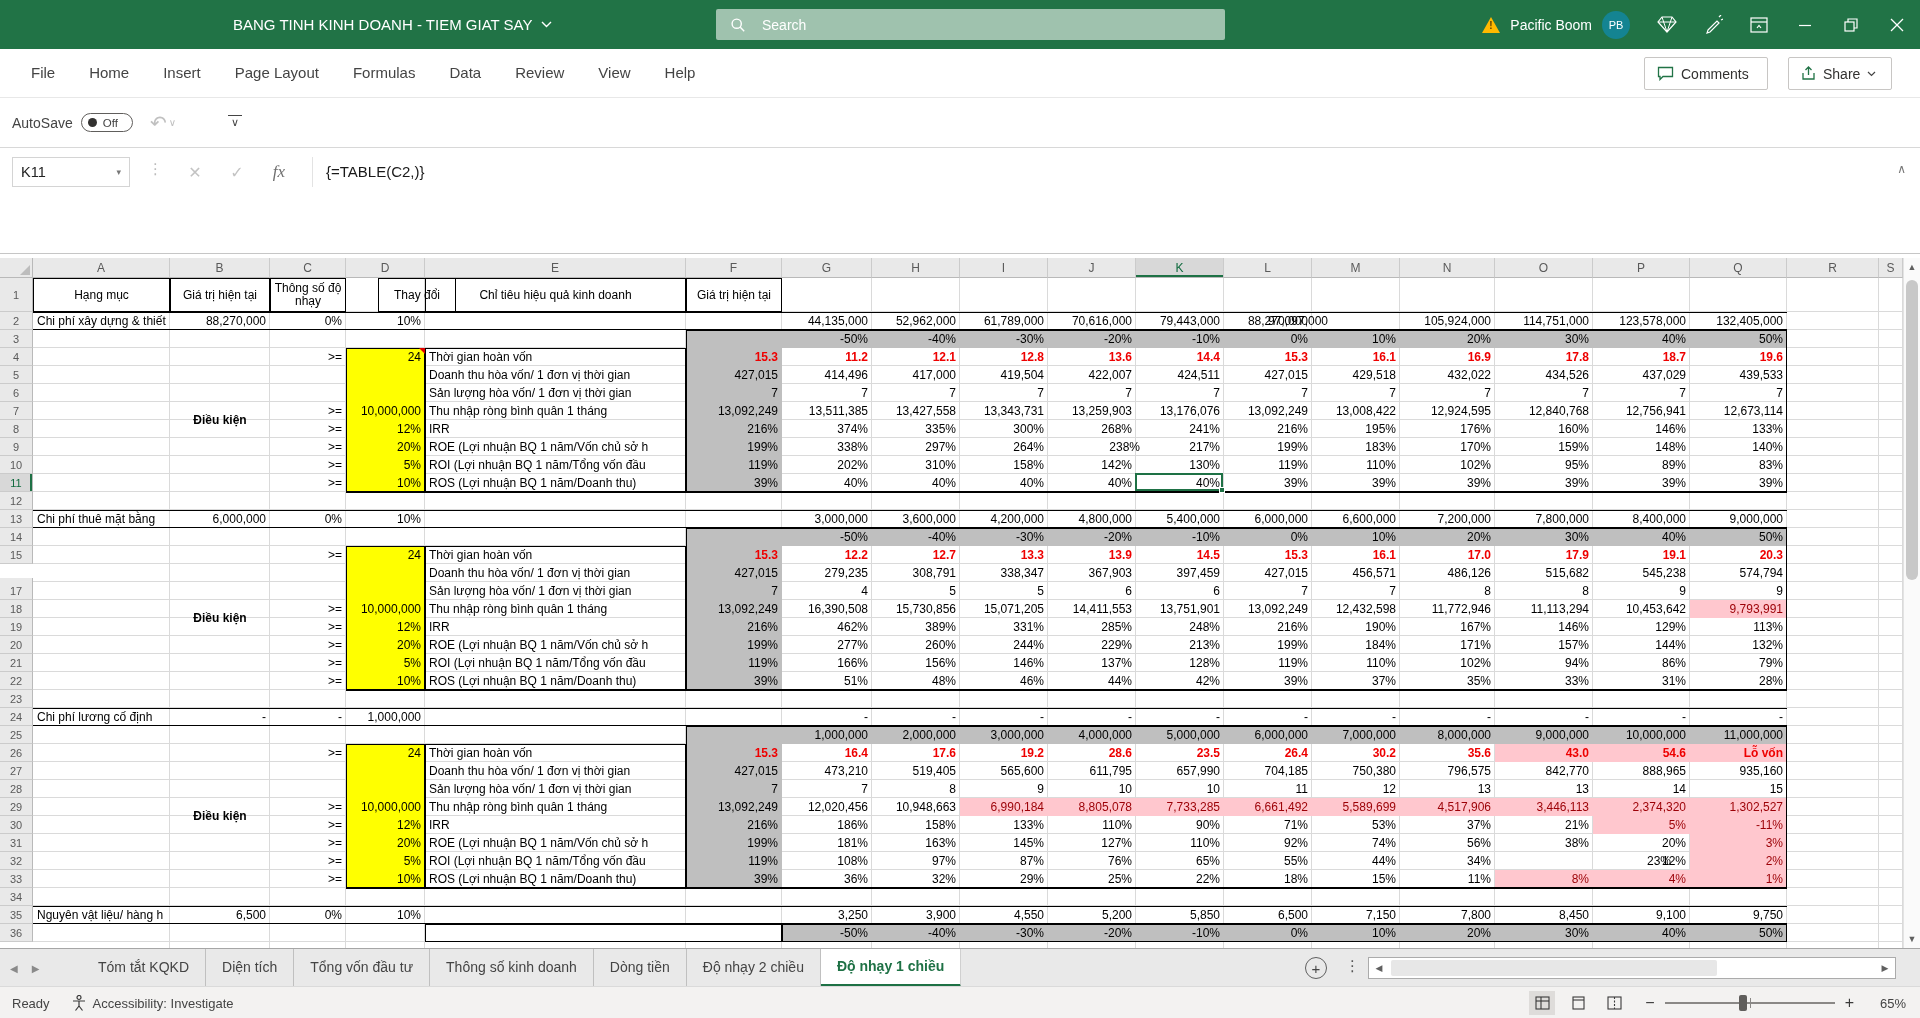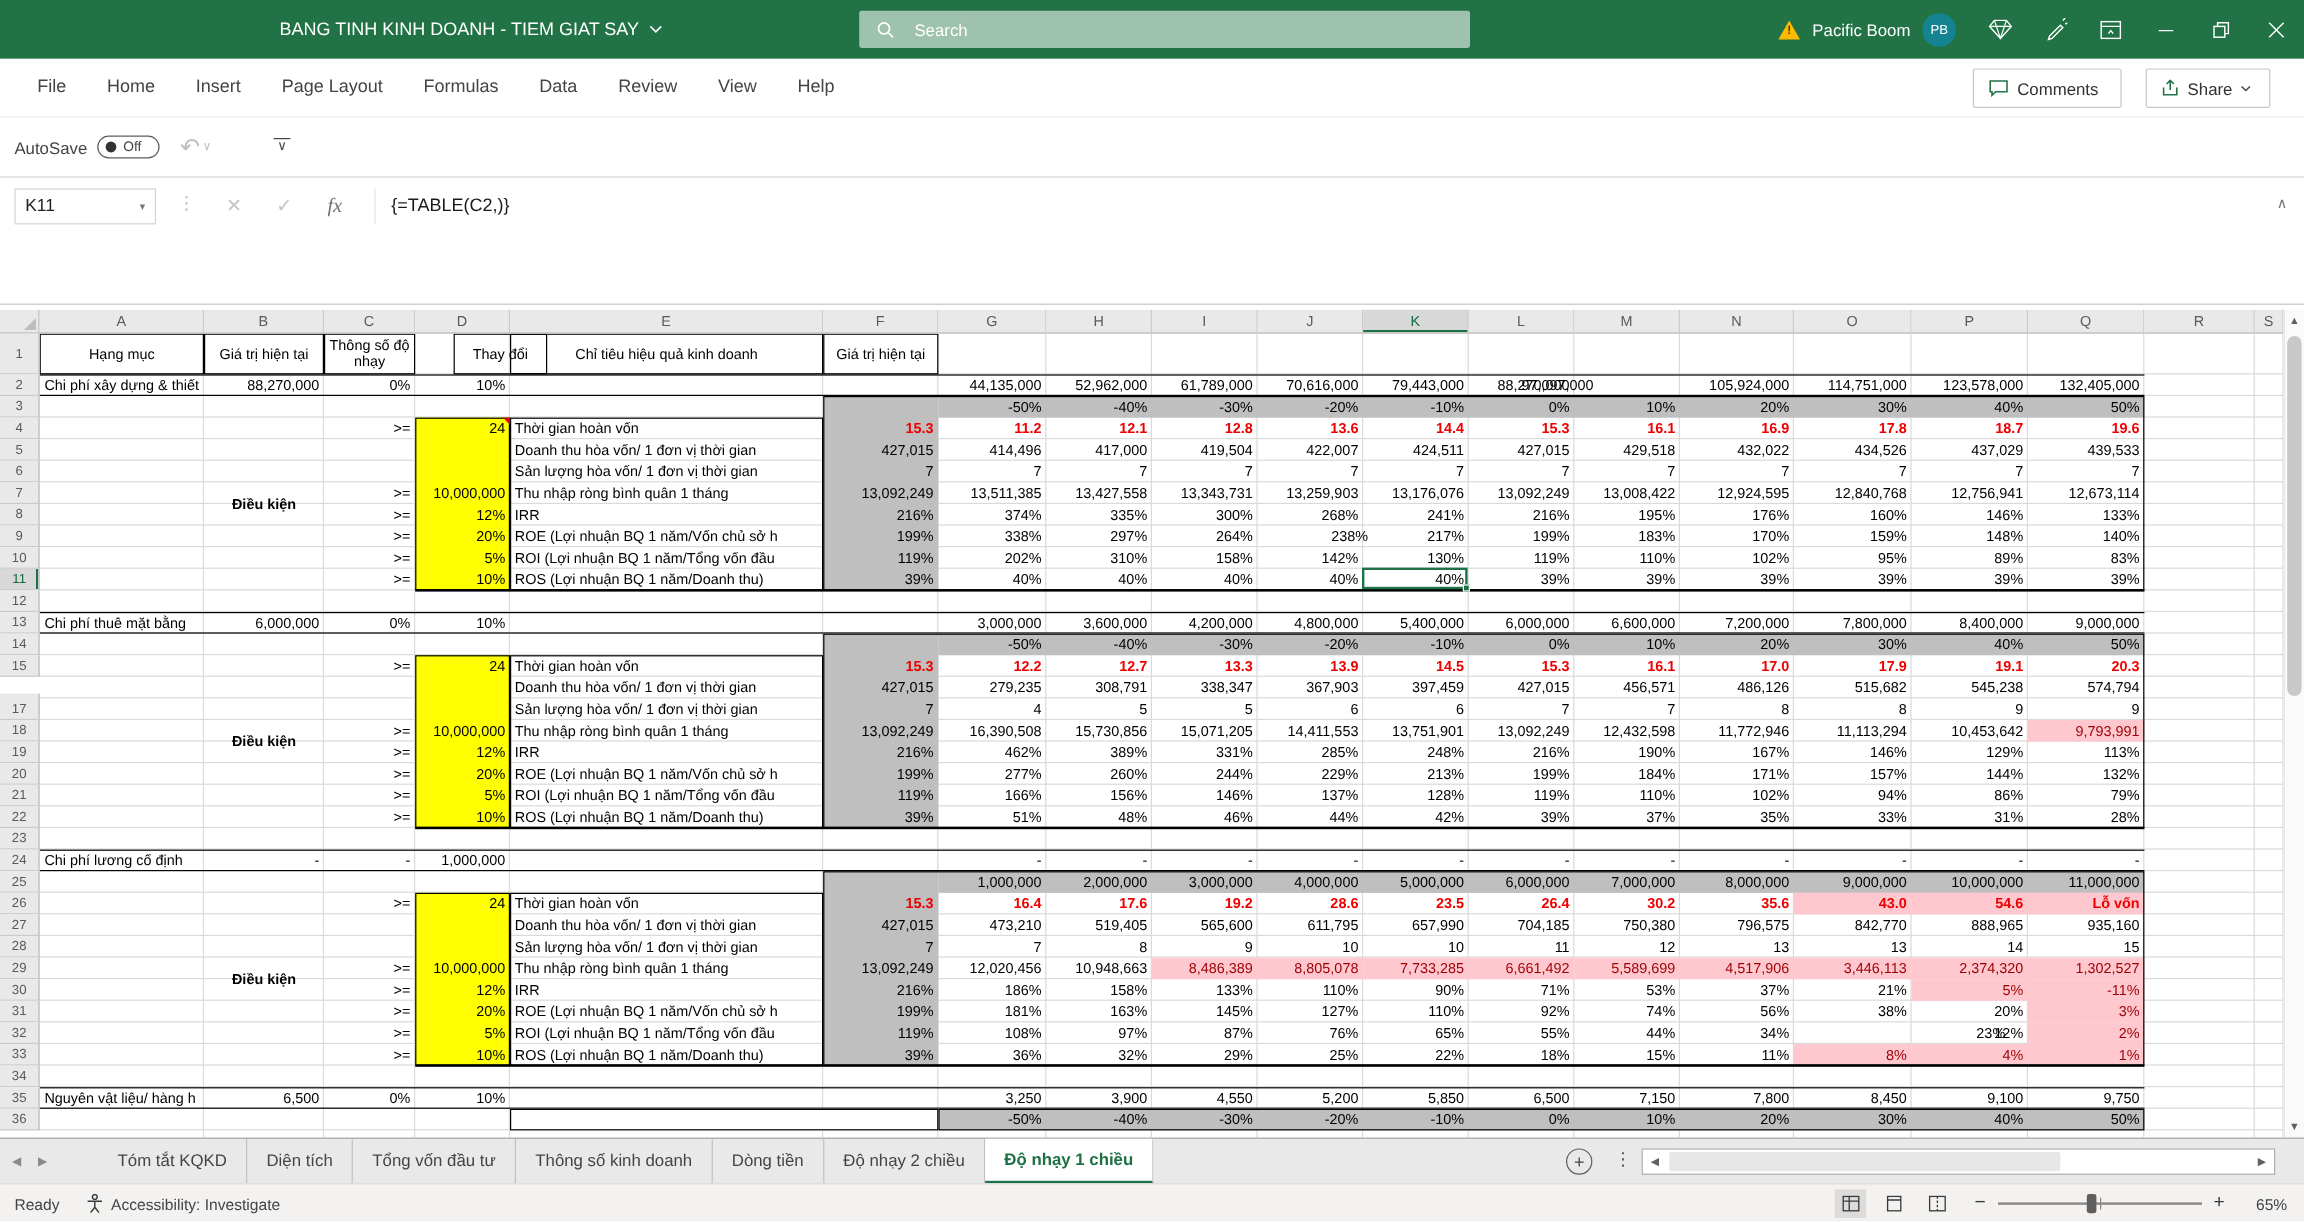--- a/index.html
+++ b/index.html
@@ -654,21 +654,21 @@
       <div class="cell" style="left: 1400px; top: 522px; width: 95px; height: 18px; line-height: 18px;">13</div>
       <div class="cell" style="left: 1495px; top: 522px; width: 98px; height: 18px; line-height: 18px;">13</div>
       <div class="cell" style="left: 1593px; top: 522px; width: 97px; height: 18px; line-height: 18px;">14</div>
       <div class="cell" style="left: 1690px; top: 522px; width: 97px; height: 18px; line-height: 18px;">15</div>
       <div class="cell" style="left: 270px; top: 540px; width: 76px; height: 18px; line-height: 18px;">&gt;=</div>
       <div class="cell" style="left: 346px; top: 540px; width: 79px; height: 18px; line-height: 18px;">10,000,000</div>
       <div class="cell L" style="left: 425px; top: 540px; width: 261px; height: 18px; line-height: 18px;">Thu nhập ròng bình quân 1 tháng</div>
       <div class="cell" style="left: 686px; top: 540px; width: 96px; height: 18px; line-height: 18px;">13,092,249</div>
       <div class="cell" style="left: 782px; top: 540px; width: 90px; height: 18px; line-height: 18px;">12,020,456</div>
       <div class="cell" style="left: 872px; top: 540px; width: 88px; height: 18px; line-height: 18px;">10,948,663</div>
-      <div class="cell p" style="left: 960px; top: 540px; width: 88px; height: 18px; line-height: 18px;">8,486,389</div>
+      <div class="cell p" style="left: 960px; top: 540px; width: 88px; height: 18px; line-height: 18px;">6,990,184</div>
       <div class="cell p" style="left: 1048px; top: 540px; width: 88px; height: 18px; line-height: 18px;">8,805,078</div>
       <div class="cell p" style="left: 1136px; top: 540px; width: 88px; height: 18px; line-height: 18px;">7,733,285</div>
       <div class="cell p" style="left: 1224px; top: 540px; width: 88px; height: 18px; line-height: 18px;">6,661,492</div>
       <div class="cell p" style="left: 1312px; top: 540px; width: 88px; height: 18px; line-height: 18px;">5,589,699</div>
       <div class="cell p" style="left: 1400px; top: 540px; width: 95px; height: 18px; line-height: 18px;">4,517,906</div>
       <div class="cell p" style="left: 1495px; top: 540px; width: 98px; height: 18px; line-height: 18px;">3,446,113</div>
       <div class="cell p" style="left: 1593px; top: 540px; width: 97px; height: 18px; line-height: 18px;">2,374,320</div>
       <div class="cell p" style="left: 1690px; top: 540px; width: 97px; height: 18px; line-height: 18px;">1,302,527</div>
       <div class="cell" style="left: 270px; top: 558px; width: 76px; height: 18px; line-height: 18px;">&gt;=</div>
       <div class="cell" style="left: 346px; top: 558px; width: 79px; height: 18px; line-height: 18px;">12%</div>

